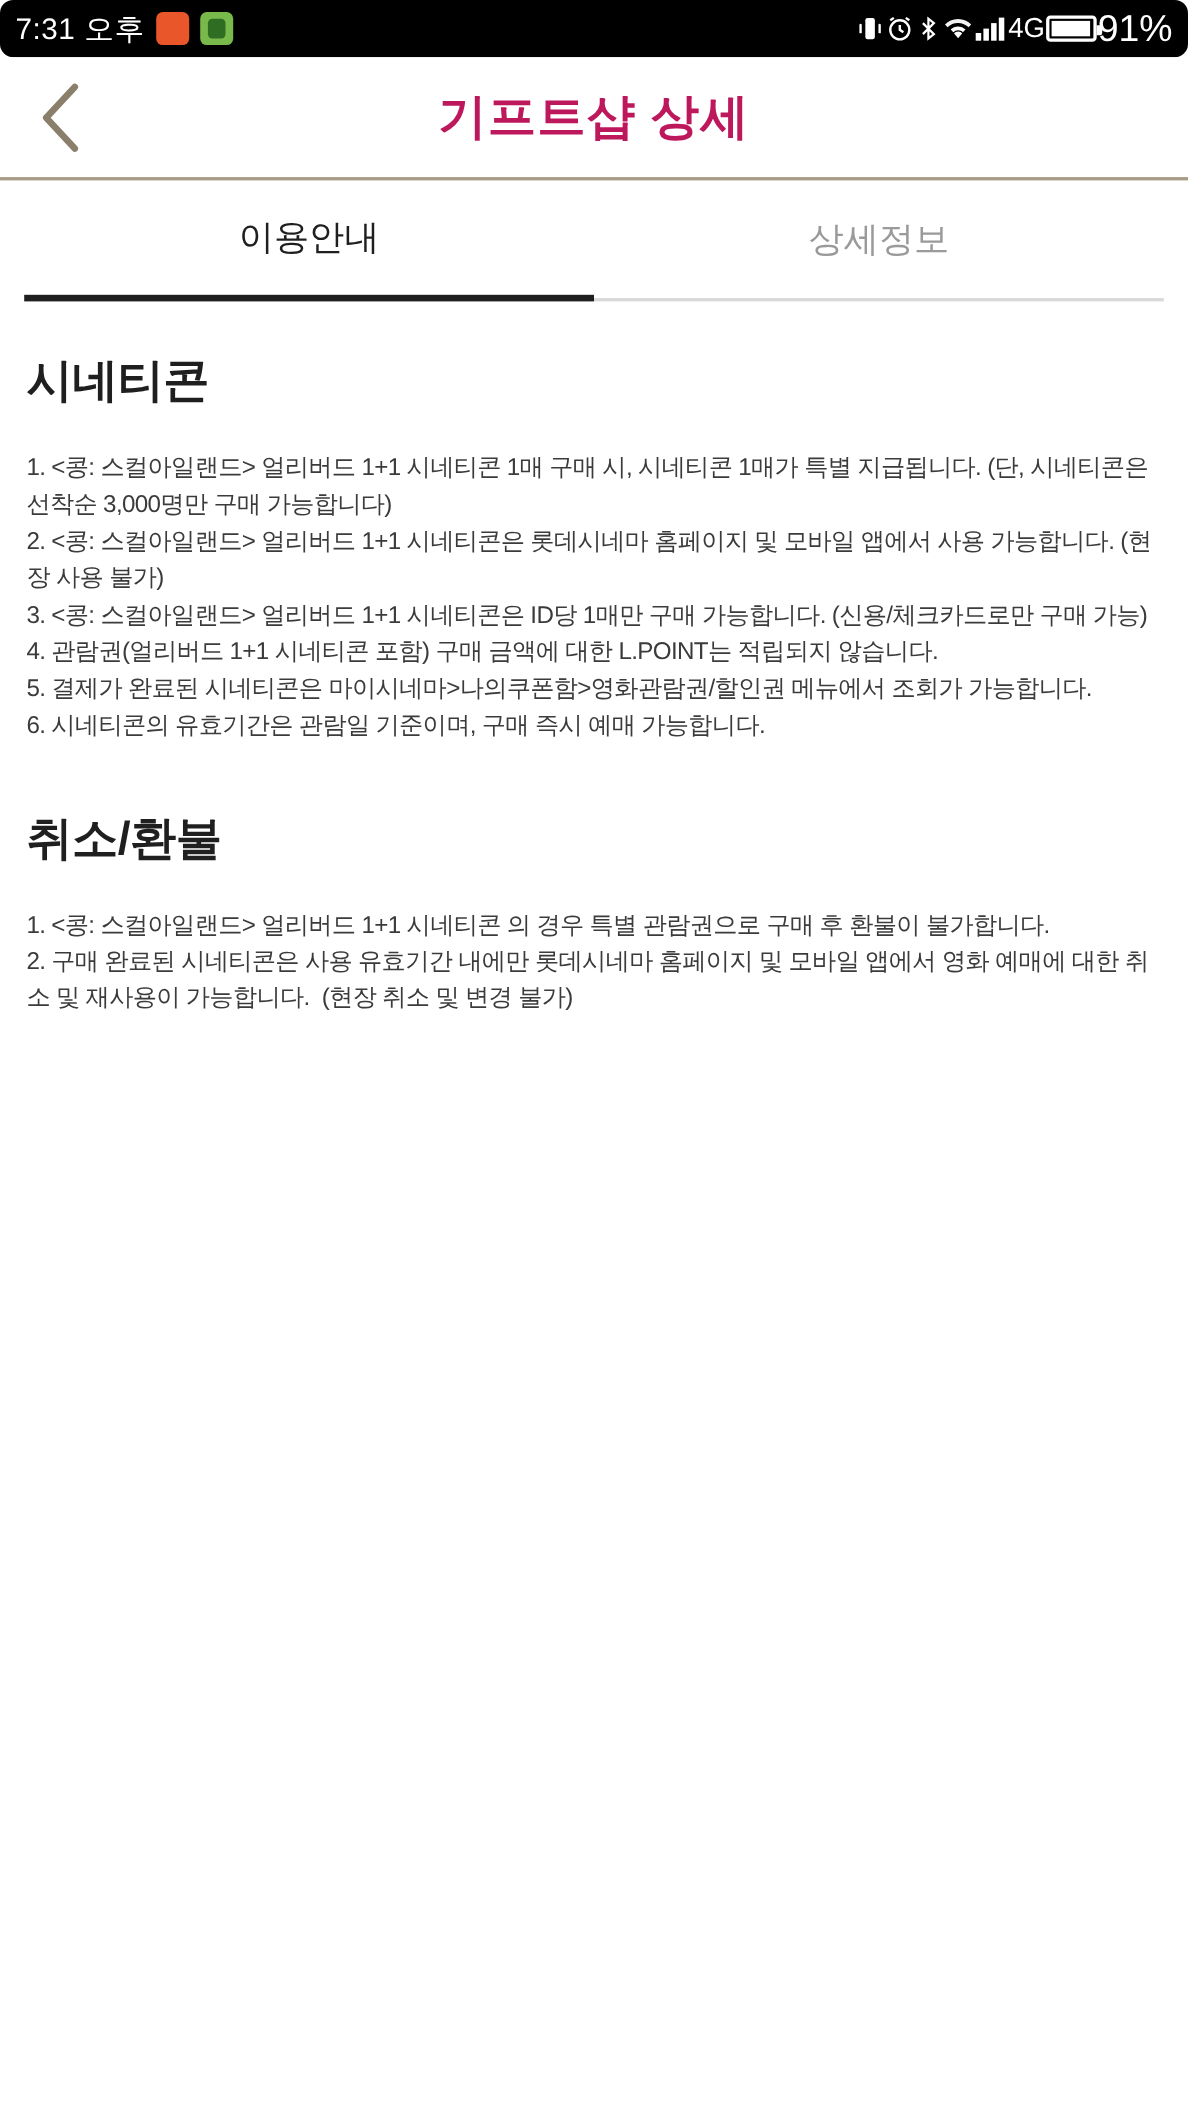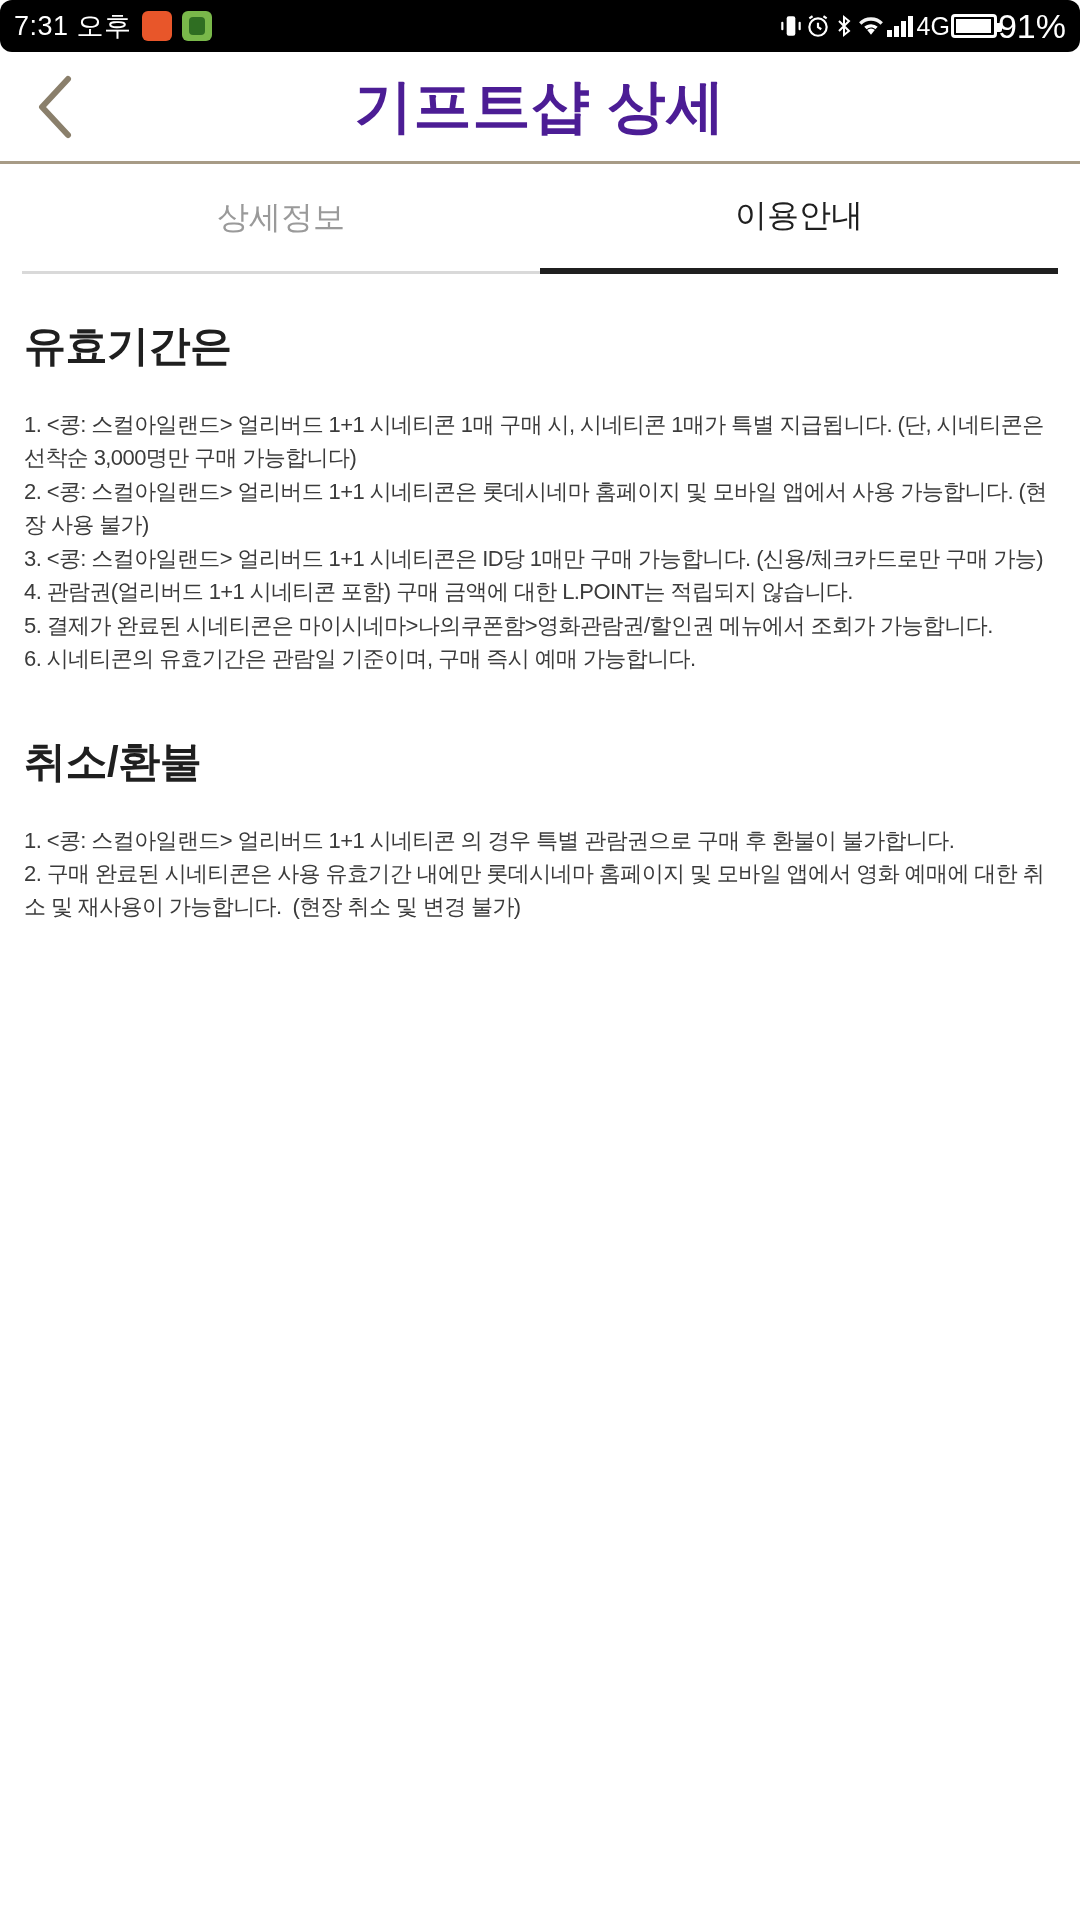--- a/index.html
+++ b/index.html
@@ -72,23 +72,23 @@
   .back-btn {
     width: 110px; height: 112px;
     display: flex; align-items: center; justify-content: center;
     cursor: pointer;
   }
   .back-btn svg { display: block; }
   .page-title {
     position: absolute;
     left: 0; right: 0;
     text-align: center;
-    font-size: 58px;
+    font-size: 44px;
     font-weight: bold;
-    color: #4c1d95;
+    color: #be185d;
     letter-spacing: 1px;
     pointer-events: none;
   }
 
   
   .tabs {
     display: flex;
     height: 110px;
     background: #ffffff;
     padding: 0 22px;
@@ -186,32 +186,32 @@
     <span>
       <svg width="54" height="72" viewBox="0 0 54 72" fill="none" stroke="#8a7f6b" stroke-width="6" stroke-linecap="round" stroke-linejoin="round">
           <path d="M40 8L14 36l26 28"></path>
         </svg>
     </span>
   </div>
   <div class="page-title">기프트샵 상세</div>
 </div>
 
 <div class="tabs">
+  <div class="tab active">
+    <span>이용안내</span>
+  </div>
   <div class="tab">
     <span>상세정보</span>
   </div>
-  <div class="tab active">
-    <span>이용안내</span>
-  </div>
 </div>
 
 <div class="content">
 
   <div class="section">
-    <div class="section-title">유효기간은</div>
+    <div class="section-title">시네티콘</div>
     <div class="body-text">1. &lt;콩: 스컬아일랜드&gt; 얼리버드 1+1 시네티콘 1매 구매 시, 시네티콘 1매가 특별 지급됩니다. (단, 시네티콘은 선착순 3,000명만 구매 가능합니다)
 2. &lt;콩: 스컬아일랜드&gt; 얼리버드 1+1 시네티콘은 롯데시네마 홈페이지 및 모바일 앱에서 사용 가능합니다. (현장 사용 불가)
 3. &lt;콩: 스컬아일랜드&gt; 얼리버드 1+1 시네티콘은 ID당 1매만 구매 가능합니다. (신용/체크카드로만 구매 가능)
 4. 관람권(얼리버드 1+1 시네티콘 포함) 구매 금액에 대한 L.POINT는 적립되지 않습니다.
 5. 결제가 완료된 시네티콘은 마이시네마&gt;나의쿠폰함&gt;영화관람권/할인권 메뉴에서 조회가 가능합니다.
 6. 시네티콘의 유효기간은 관람일 기준이며, 구매 즉시 예매 가능합니다.</div>
   </div>
 
   <div class="section">
     <div class="section-title">취소/환불</div>

